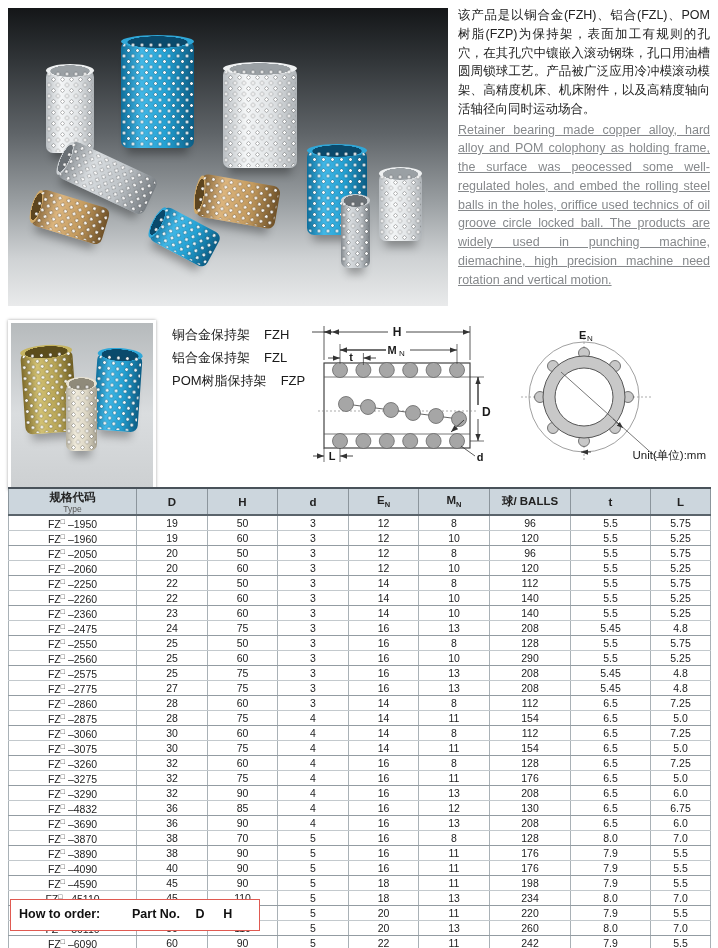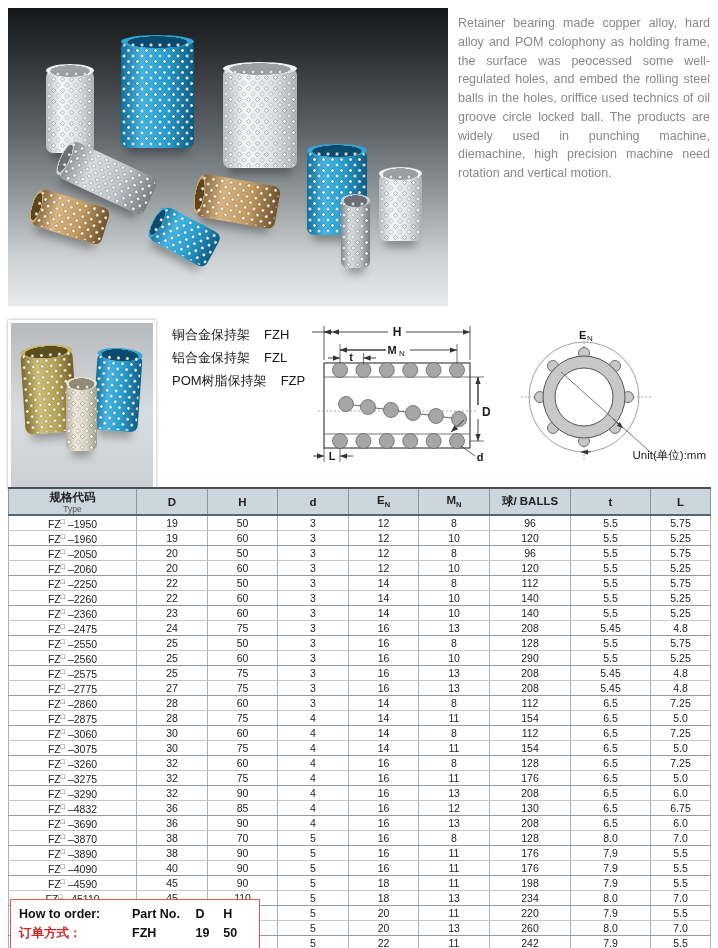--- a/index.html
+++ b/index.html
@@ -22,21 +22,21 @@
   .cage-white{background:linear-gradient(90deg,#b9bec2,#f4f6f7 30%,#e2e5e7 65%,#aeb3b7);--hole:#9aa0a4;--rimc:#eef0f1;}
   .cage-copper{background:linear-gradient(90deg,#7c5c30,#dcb57e 30%,#c39a5e 65%,#6f5128);--hole:#5d451f;--rimc:#cfa868;}
   .cage-alu{background:linear-gradient(90deg,#82888d,#d9dde0 30%,#bfc4c8 65%,#777d82);--hole:#6a7075;--rimc:#cdd1d4;}
   .cage-gold{background:linear-gradient(90deg,#7e6b2a,#d2c173 30%,#b6a354 65%,#6e5d22);--hole:#5c4d1c;--rimc:#c6b562;}
   .cage-cream{background:linear-gradient(90deg,#b5b0a0,#efeadb 30%,#ddd7c5 65%,#a59f8e);--hole:#8f8a7a;--rimc:#e8e2d2;}
 
   
   .intro{position:absolute;left:458px;top:6px;width:252px;}
   .intro p{margin:0;text-align:justify;font-size:12.5px;line-height:1.5;}
   .intro .zh{color:#222;}
-  .intro .en{color:#86898c;margin-top:8px;}
+  .intro .en{color:#86898c;margin-top:2px;text-decoration:underline;}
 
   
   .photo-small{position:absolute;left:8px;top:320px;width:142px;height:164px;border:3px solid #fff;
     box-shadow:0 0 3px rgba(0,0,0,.35);overflow:hidden;
     background:linear-gradient(180deg,#b6babc,#dadddf 55%,#cdd0d2);}
   .variants{position:absolute;left:172px;top:326px;font-size:13px;color:#1b1b1b;}
   .variant-row{margin-bottom:5px;}
   .variant-row .code{margin-left:14px;}
   .diagram-side{position:absolute;left:312px;top:320px;}
   .diagram-circ{position:absolute;left:513px;top:326px;}
@@ -77,20 +77,21 @@
   <div class="cage cage-alu lying" style="left:52px;top:150px;width:95px;height:40px;transform:rotate(25deg);"></div>
   <div class="cage cage-copper lying" style="left:26px;top:190px;width:73px;height:38px;transform:rotate(17deg);"></div>
   <div class="cage cage-copper lying" style="left:190px;top:172px;width:80px;height:43px;transform:rotate(10deg);"></div>
   <div class="cage cage-blue lying" style="left:145px;top:210px;width:64px;height:38px;transform:rotate(28deg);"></div>
   <div class="cage cage-blue" style="left:299px;top:142px;width:60px;height:85px;"></div>
   <div class="cage cage-alu" style="left:333px;top:192px;width:29px;height:68px;"></div>
   <div class="cage cage-white" style="left:371px;top:165px;width:43px;height:68px;"></div>
 </div>
 
 <div class="intro">
+  <p class="zh">该产品是以铜合金(FZH)、铝合(FZL)、POM树脂(FZP)为保持架，表面加工有规则的孔穴，在其孔穴中镶嵌入滚动钢珠，孔口用油槽圆周锁球工艺。产品被广泛应用冷冲模滚动模架、高精度机床、机床附件，以及高精度轴向活轴径向同时运动场合。</p>
   <p class="en">Retainer bearing made copper alloy, hard alloy and POM colophony as holding frame, the surface was peocessed some well-regulated holes, and embed the rolling steel balls in the holes, oriffice used technics of oil groove circle locked ball. The products are widely used in punching machine, diemachine, high precision machine need rotation and vertical motion.</p>
 </div>
 
 <div class="photo-small">
   <div class="cage cage-gold" style="left:12px;top:28px;width:52px;height:82px;transform:rotate(-4deg);"></div>
   <div class="cage cage-blue" style="left:84px;top:31px;width:45px;height:77px;transform:rotate(4deg);"></div>
   <div class="cage cage-cream" style="left:55px;top:60px;width:31px;height:68px;"></div>
 </div>
 
 <div class="variants">
@@ -568,19 +569,13 @@
     </tbody>
 </table>
 
 <div class="order-box">
   <div class="order-row">
     <span class="c1">How to order:</span>
     <span class="c2">Part No.</span>
     <span class="c3">D</span>
     <span class="c4">H</span>
   </div>
-  <div class="order-row">
-    <span class="c1 red">订单方式：</span>
-    <span class="c2">FZH</span>
-    <span class="c3">19</span>
-    <span class="c4">50</span>
-  </div>
 </div>
 
 </body></html>

